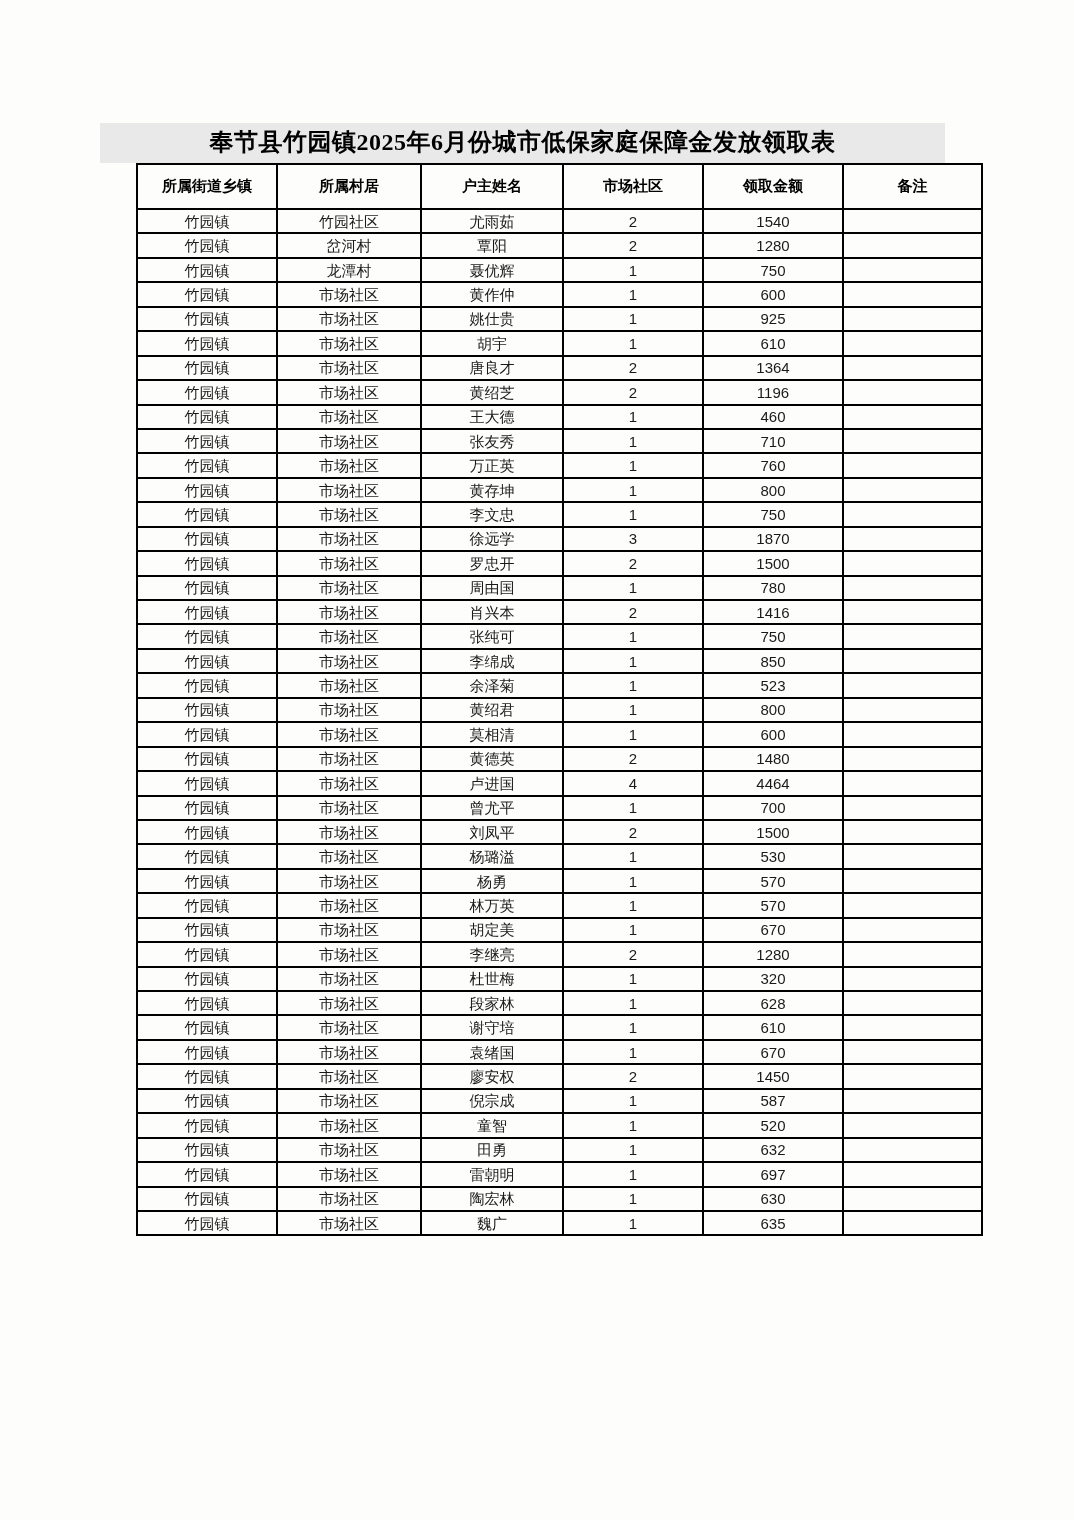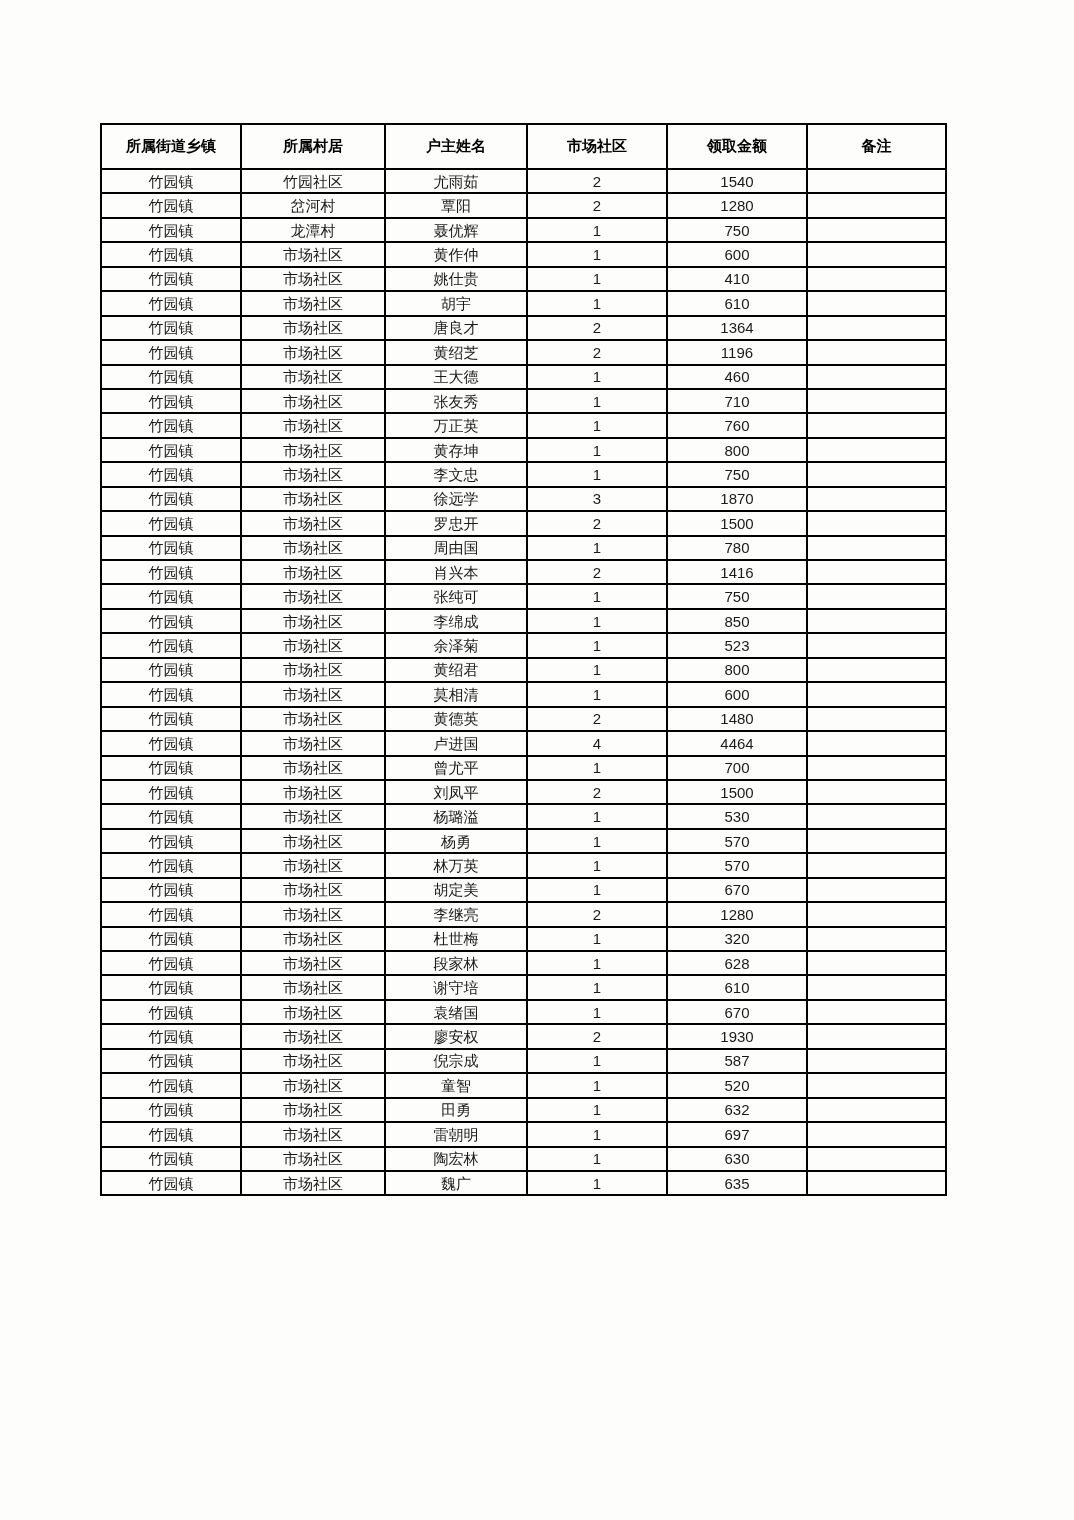--- a/index.html
+++ b/index.html
@@ -39,20 +39,21 @@
     letter-spacing: 0.5px;
     white-space: nowrap;
     color: #000;
     font-family: "Liberation Serif", serif;
   }
   table.benefit {
     width: 845px;
     table-layout: fixed;
     border-collapse: collapse;
     border: 2px solid var(--border-color);
+    margin-left: 36px;
   }
   table.benefit th,
   table.benefit td {
     border: 2px solid var(--border-color);
     text-align: center;
     vertical-align: middle;
     white-space: nowrap;
     overflow: hidden;
   }
   table.benefit thead th {
@@ -67,20 +68,21 @@
     font-weight: normal;
     line-height: 1;
     color: #1a1a1a;
   }
 </style>
 </head>
 <body>
 
 <div class="page">
   <div class="sheet">
+    <div class="title-band">奉节县竹园镇2025年6月份城市低保家庭保障金发放领取表</div>
     <table class="benefit">
       <colgroup>
         <col style="width:140px">
         <col style="width:144px">
         <col style="width:142px">
         <col style="width:140px">
         <col style="width:140px">
         <col style="width:139px">
       </colgroup>
       <thead>
@@ -124,21 +126,21 @@
             <td>黄作仲</td>
             <td>1</td>
             <td>600</td>
             <td></td>
           </tr>
           <tr>
             <td>竹园镇</td>
             <td>市场社区</td>
             <td>姚仕贵</td>
             <td>1</td>
-            <td>410</td>
+            <td>925</td>
             <td></td>
           </tr>
           <tr>
             <td>竹园镇</td>
             <td>市场社区</td>
             <td>胡宇</td>
             <td>1</td>
             <td>610</td>
             <td></td>
           </tr>
@@ -372,21 +374,21 @@
             <td>袁绪国</td>
             <td>1</td>
             <td>670</td>
             <td></td>
           </tr>
           <tr>
             <td>竹园镇</td>
             <td>市场社区</td>
             <td>廖安权</td>
             <td>2</td>
-            <td>1930</td>
+            <td>1450</td>
             <td></td>
           </tr>
           <tr>
             <td>竹园镇</td>
             <td>市场社区</td>
             <td>倪宗成</td>
             <td>1</td>
             <td>587</td>
             <td></td>
           </tr>

